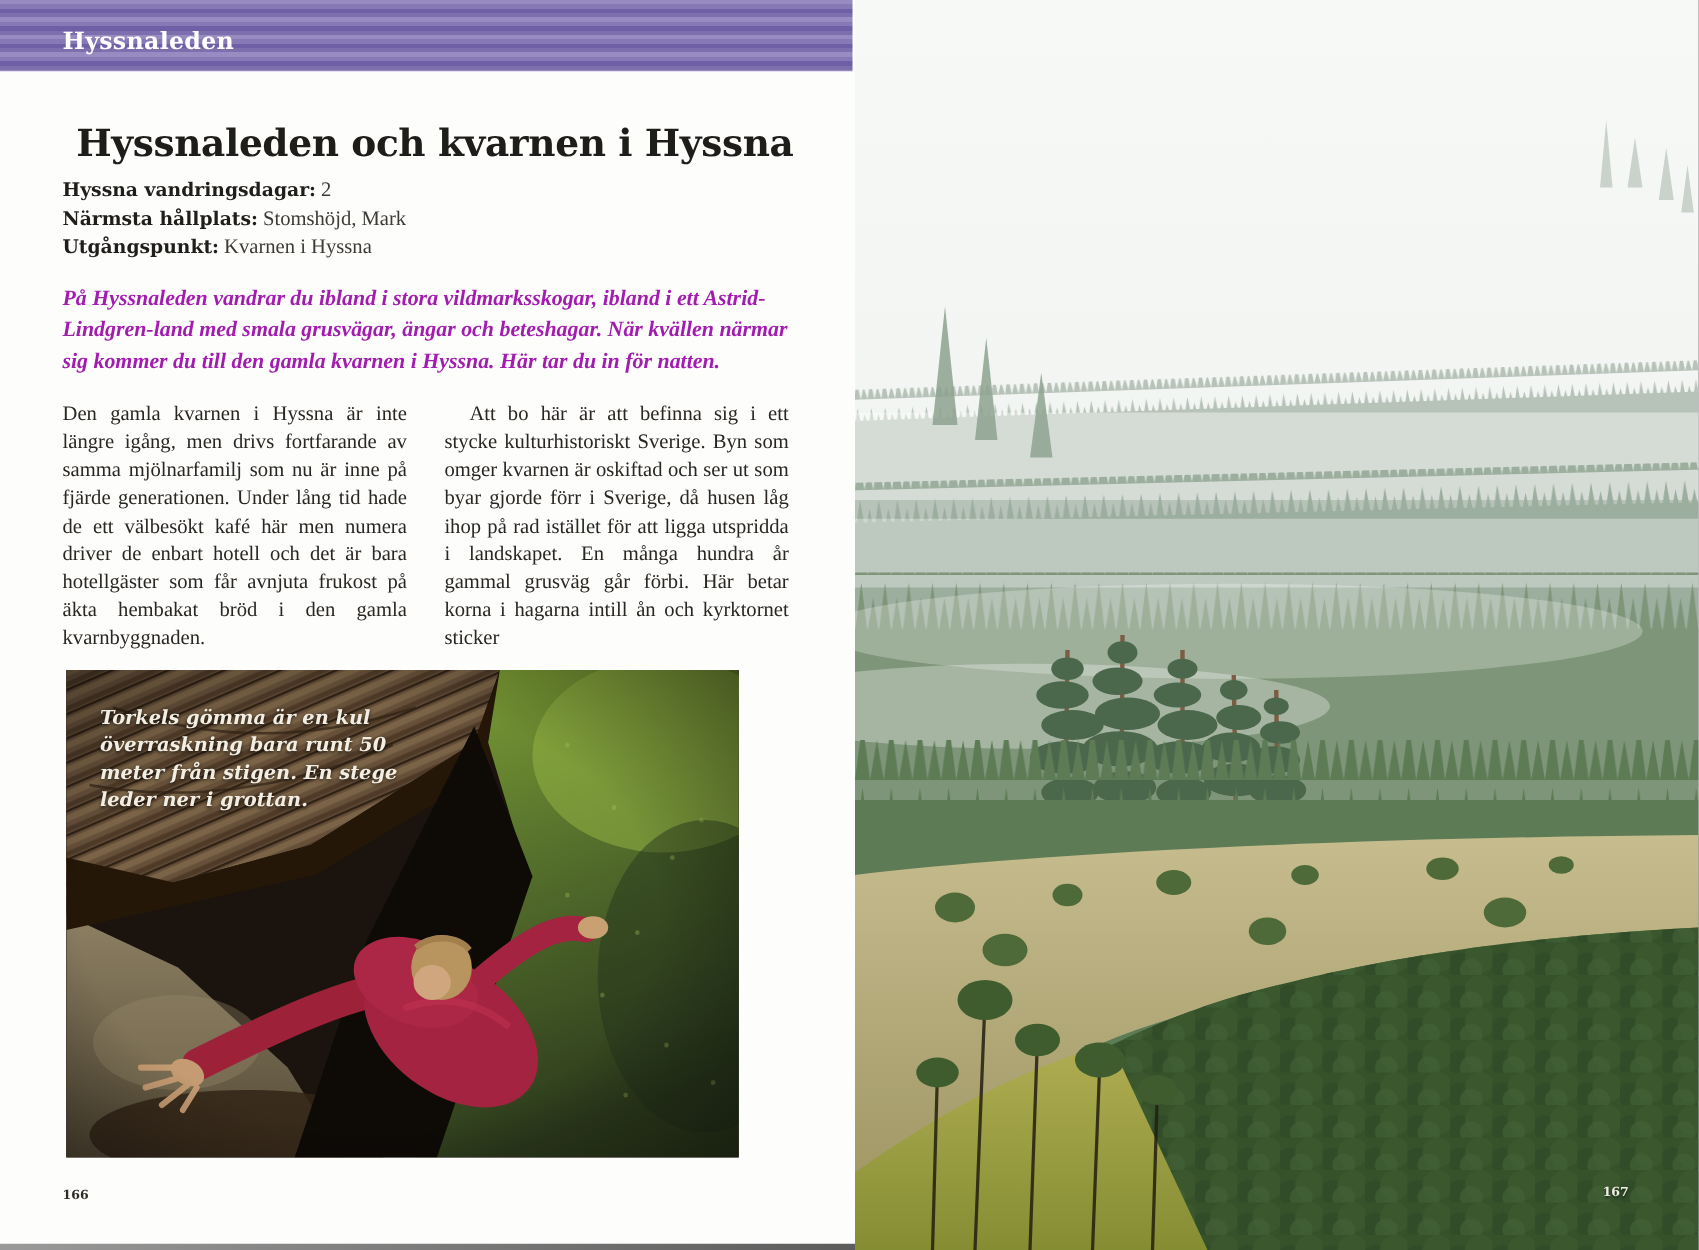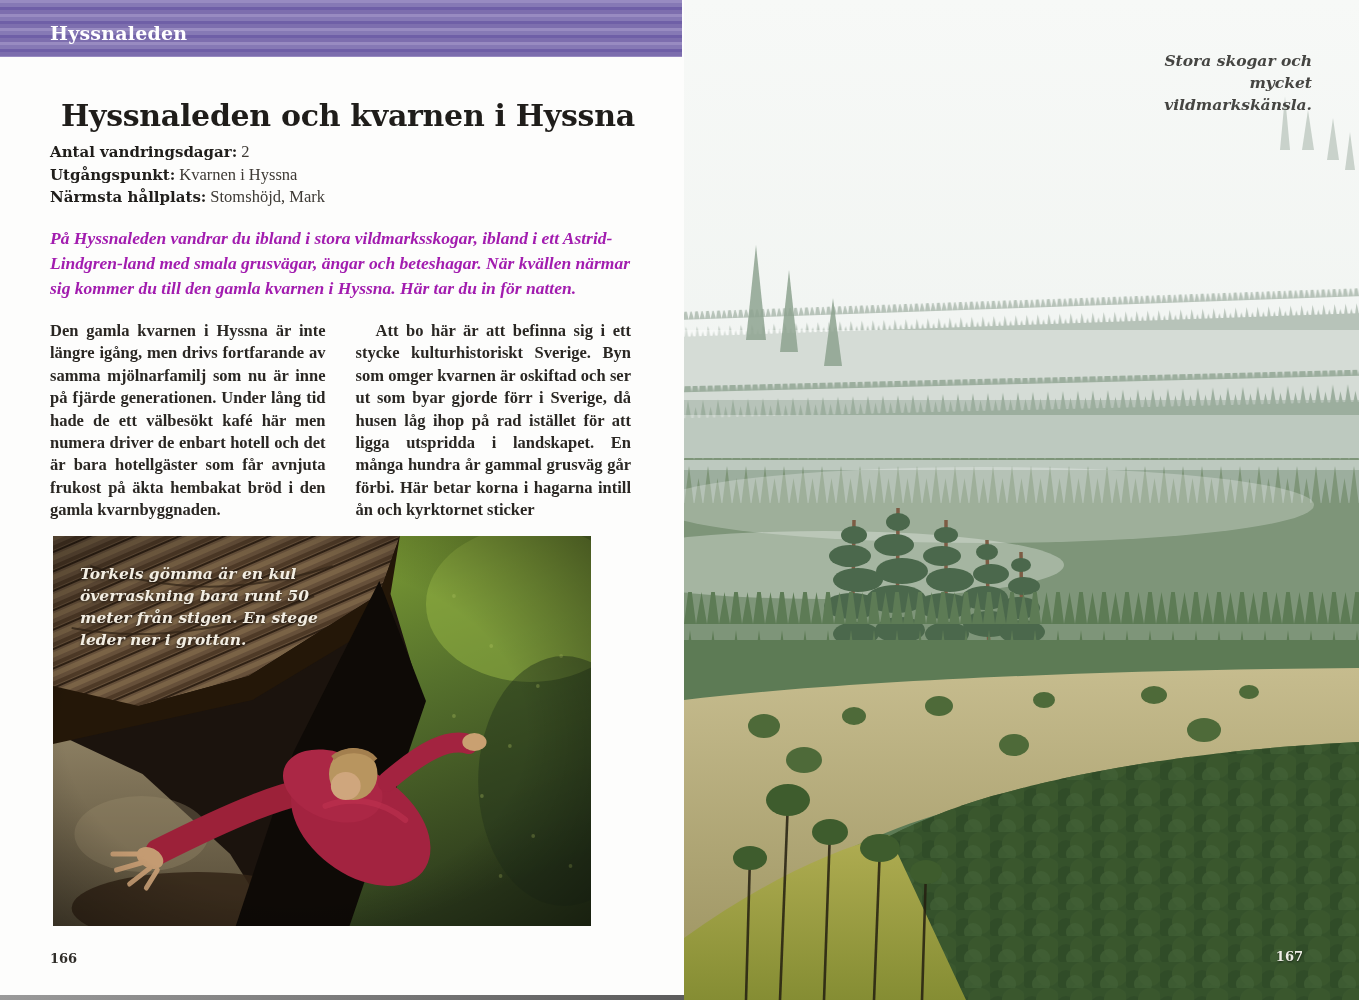--- a/index.html
+++ b/index.html
@@ -29,40 +29,40 @@
   }
   .meta{position:absolute;left:50px;top:141px;}
   .meta-row{line-height:21.5px;font-size:16px;color:#3a3733;}
   .meta-label{font-family:"DejaVu Serif",serif;font-weight:700;color:#201e1b;font-size:15px;}
   .meta-value{font-family:"Liberation Serif",serif;font-size:16.5px;color:#3e3a35;}
   .intro{
     position:absolute;left:50px;top:226px;margin:0;width:584px;
     font-family:"Liberation Serif",serif;font-style:italic;font-weight:700;
     font-size:17.5px;line-height:25px;color:#a21caf;
   }
-  .columns{position:absolute;left:50px;top:320px;width:581px;display:flex;gap:30px;font-weight:bold;}
+  .columns{position:absolute;left:50px;top:320px;width:581px;display:flex;gap:30px;}
   .body-col{
     margin:0;width:281px;text-align:justify;
     font-size:16.5px;line-height:22.4px;color:#2a2723;
   }
   .body-col.indent{text-indent:20px;}
   
   .cave-photo{
     position:absolute;left:53px;top:536px;width:538px;height:390px;margin:0;
     overflow:hidden;background:#1b130d;
   }
   .cave-photo svg{display:block;width:100%;height:100%;}
   .photo-caption{
     position:absolute;left:27px;top:27px;width:240px;
     font-family:"DejaVu Serif",serif;font-weight:700;font-style:italic;
     font-size:15.5px;line-height:22px;color:#f3eee3;
     text-shadow:0 1px 3px rgba(0,0,0,.65);
   }
   .page-num{
-    position:absolute;font-family:"DejaVu Serif",serif;font-weight:700;font-size:13px;
+    position:absolute;font-family:"DejaVu Serif",serif;font-weight:700;font-size:10px;
   }
   .page-num.left{left:50px;top:951px;color:#2f2c28;}
   .page-num.right{right:56px;top:949px;color:#eeeee6;text-shadow:0 1px 2px rgba(0,0,0,.6);}
   .bottom-strip{
     position:absolute;left:0;bottom:0;width:684px;height:5px;
     background:linear-gradient(90deg,#9a9a9a,#5c5c5c);
   }
   
   .page-right{position:absolute;left:684px;top:0;width:675px;height:1000px;overflow:hidden;}
   .page-right svg{display:block;width:100%;height:100%;}
@@ -80,30 +80,30 @@
   <section class="page-left">
 
     <header class="band">
       <span class="band-label">Hyssnaleden</span>
     </header>
 
     <h1 class="article-title">Hyssnaleden och kvarnen i Hyssna</h1>
 
     <div class="meta">
       <div class="meta-row">
-        <span class="meta-label">Antal vandringsdagar:</span>
+        <span class="meta-label">Hyssna vandringsdagar:</span>
         <span class="meta-value">2</span>
+      </div>
+      <div class="meta-row">
+        <span class="meta-label">Närmsta hållplats:</span>
+        <span class="meta-value">Stomshöjd, Mark</span>
       </div>
       <div class="meta-row">
         <span class="meta-label">Utgångspunkt:</span>
         <span class="meta-value">Kvarnen i Hyssna</span>
-      </div>
-      <div class="meta-row">
-        <span class="meta-label">Närmsta hållplats:</span>
-        <span class="meta-value">Stomshöjd, Mark</span>
       </div>
     </div>
 
     <p class="intro">På Hyssnaleden vandrar du ibland i stora vildmarksskogar, ibland i ett Astrid-Lindgren-land med smala grusvägar, ängar och beteshagar. När kvällen närmar sig kommer du till den gamla kvarnen i Hyssna. Här tar du in för natten.</p>
 
     <div class="columns">
       <p class="body-col">Den gamla kvarnen i Hyssna är inte längre igång, men drivs fortfarande av samma mjölnarfamilj som nu är inne på fjärde generationen. Under lång tid hade de ett välbesökt kafé här men numera driver de enbart hotell och det är bara hotellgäster som får avnjuta frukost på äkta hembakat bröd i den gamla kvarnbyggnaden.</p>
       <p class="body-col indent">Att bo här är att befinna sig i ett stycke kulturhistoriskt Sverige. Byn som omger kvarnen är oskiftad och ser ut som byar gjorde förr i Sverige, då husen låg ihop på rad istället för att ligga utspridda i landskapet. En många hundra år gammal grusväg går förbi. Här betar korna i hagarna intill ån och kyrktornet sticker</p>
     </div>
 
@@ -300,17 +300,16 @@
         <line x1="62" y1="1000" x2="66" y2="856"></line>
       </g>
       <g fill="#3e5c2d">
         <ellipse cx="104" cy="800" rx="22" ry="16"></ellipse>
           <ellipse cx="146" cy="832" rx="18" ry="13"></ellipse>
         <ellipse cx="196" cy="848" rx="20" ry="14"></ellipse>
           <ellipse cx="242" cy="872" rx="16" ry="12"></ellipse>
         <ellipse cx="66" cy="858" rx="17" ry="12"></ellipse>
       </g>
     </svg>
-    <div class="forest-caption">Stora skogar och mycket vildmarkskänsla.</div>
     <div class="page-num right">167</div>
   </section>
 
 </div>
 
 </body></html>

